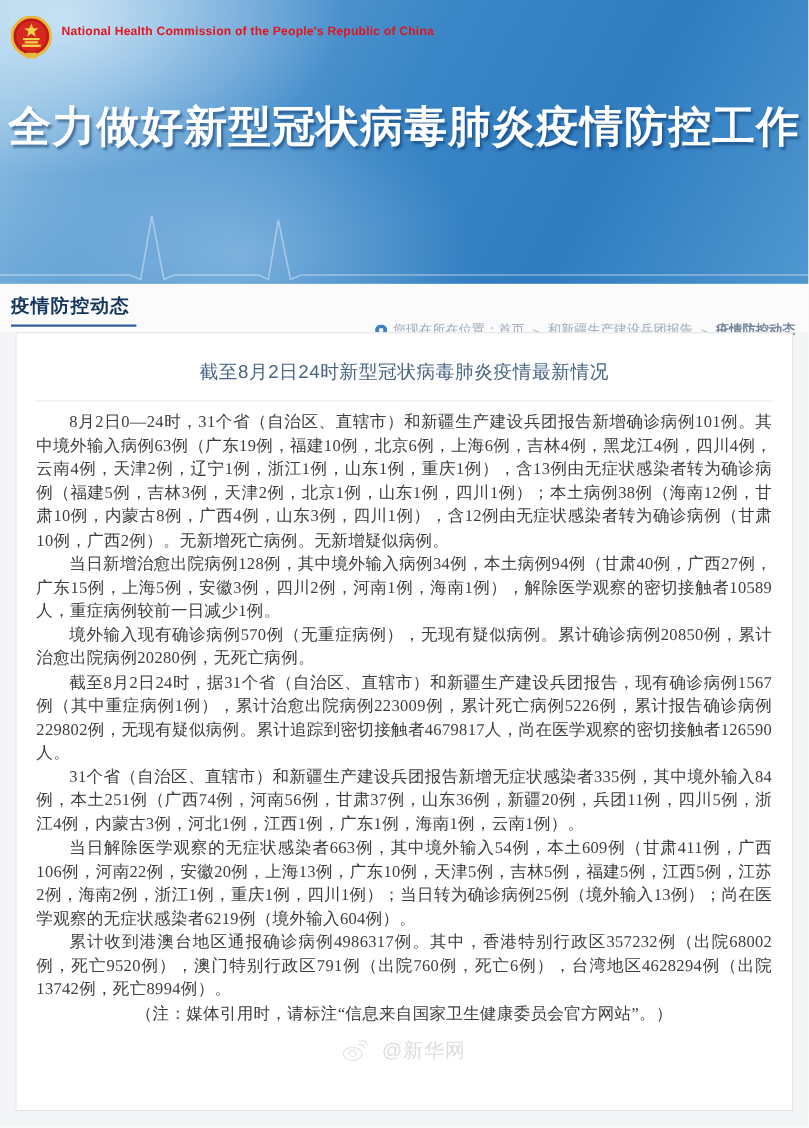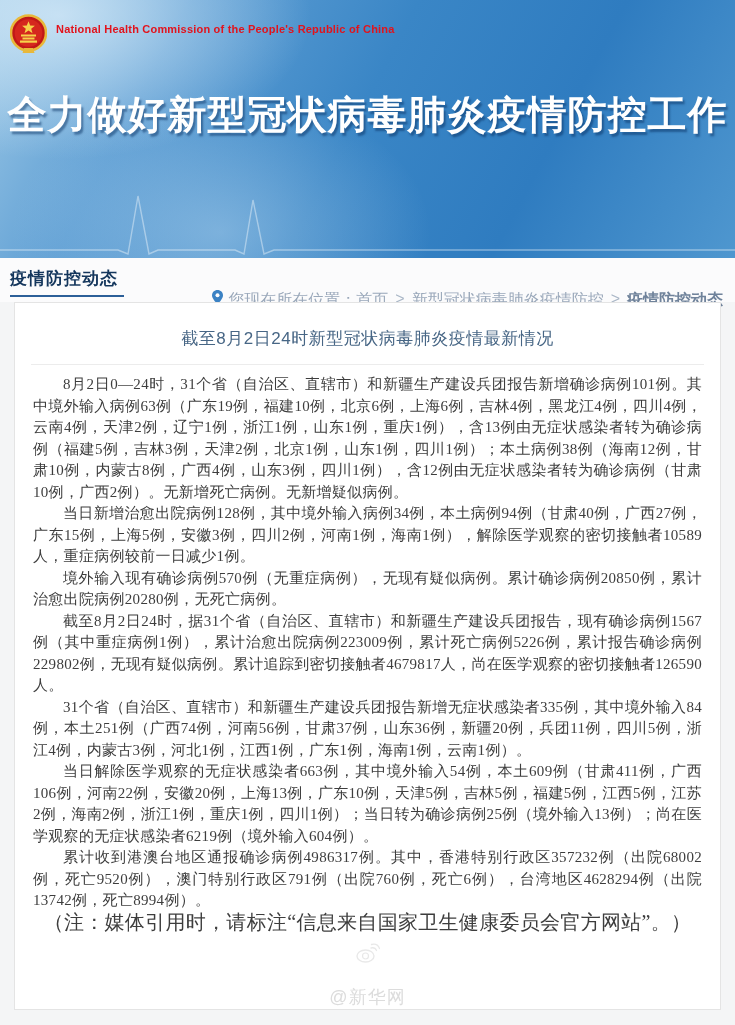--- a/index.html
+++ b/index.html
@@ -37,21 +37,21 @@
   
   .subnav{
     width:735px;height:44px;background:#fbfbfc;
     display:flex;justify-content:space-between;align-items:center;box-sizing:border-box;
     padding:0 12px 0 10px;
   }
   .section-title{
     color:#14365c;font-size:17px;font-weight:bold;letter-spacing:1px;
     border-bottom:2px solid #2c5f98;padding:4px 6px 5px 0;
   }
-  .crumbs{display:flex;align-items:flex-start;font-size:16px;color:#9aa8ba;white-space:nowrap;margin-top:40px;}
+  .crumbs{display:flex;align-items:flex-end;font-size:12px;color:#9aa8ba;white-space:nowrap;margin-top:40px;}
   .crumbs .pin{width:11px;height:14px;margin-right:5px;flex:0 0 auto;}
   .crumb-sep{margin:0 7px;color:#a9b6c6;}
   .crumb-link{color:#9aa8ba;text-decoration:none;cursor:pointer;}
   .crumb-current{color:#70839b;font-weight:bold;}
   
   .page-body{width:735px;background:#f4f5f6;}
   .article-box{
     position:relative;margin:0 14px;height:708px;box-sizing:border-box;
     background:#ffffff;border:1px solid #e4e4e4;
     padding:24px 18px 0 18px;
@@ -79,25 +79,25 @@
   .article-content{
     margin-top:9px;
     font-family:"Liberation Serif","DejaVu Serif",serif;
     color:#3d3d3d;font-size:15px;line-height:21.5px;letter-spacing:.3px;
     text-align:justify;
   }
   .article-content p{margin:0;text-indent:2em;}
   .note-line{
     margin-top:32px;text-align:center;text-indent:0 !important;
     font-family:"Liberation Serif","DejaVu Serif",serif;
-    color:#3d3d3d;font-size:20px;
+    color:#3d3d3d;font-size:15px;
   }
   .watermark{
     margin-top:10px;text-align:center;color:#dcdcdc;font-size:18px;letter-spacing:1px;
-    display:flex;align-items:center;justify-content:center;gap:22px;flex-direction:column;
+    display:flex;align-items:center;justify-content:center;gap:12px;
   }
   .watermark svg{opacity:.55;}
 </style>
 </head>
 <body>
 
 <div class="banner">
   <div class="org-row">
     <svg class="emblem" viewBox="0 0 37 40">
       <circle cx="18.5" cy="19" r="17.5" fill="#c01818"></circle>
@@ -124,21 +124,21 @@
 <div class="subnav">
   <div class="section-title">疫情防控动态</div>
   <div class="crumbs">
     <svg class="pin" viewBox="0 0 11 14">
       <path d="M5.5 0 C2.4 0 0 2.4 0 5.4 C0 9 5.5 14 5.5 14 S11 9 11 5.4 C11 2.4 8.6 0 5.5 0 Z" fill="#3b82c4"></path>
       <circle cx="5.5" cy="5.2" r="2" fill="#fbfbfc"></circle>
     </svg>
     <span>您现在所在位置：</span>
     <span class="crumb-link">首页</span>
     <span class="crumb-sep">&gt;</span>
-    <span class="crumb-link">新型冠状病毒肺炎疫情防控</span>
+    <span class="crumb-link">和新疆生产建设兵团报告</span>
     <span class="crumb-sep">&gt;</span>
     <span class="crumb-current">疫情防控动态</span>
   </div>
 </div>
 
 <div class="page-body">
   <div class="article-box">
     <h1 class="article-title">截至8月2日24时新型冠状病毒肺炎疫情最新情况</h1>
 
 

